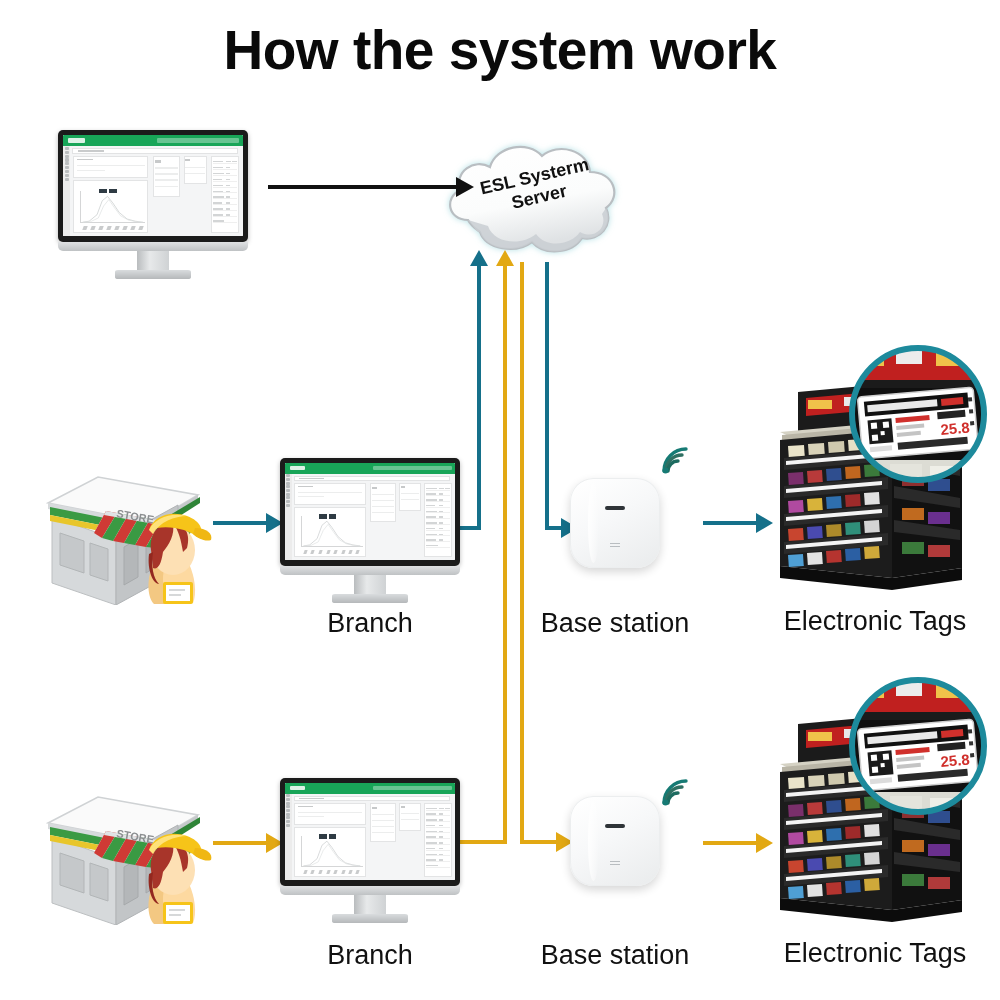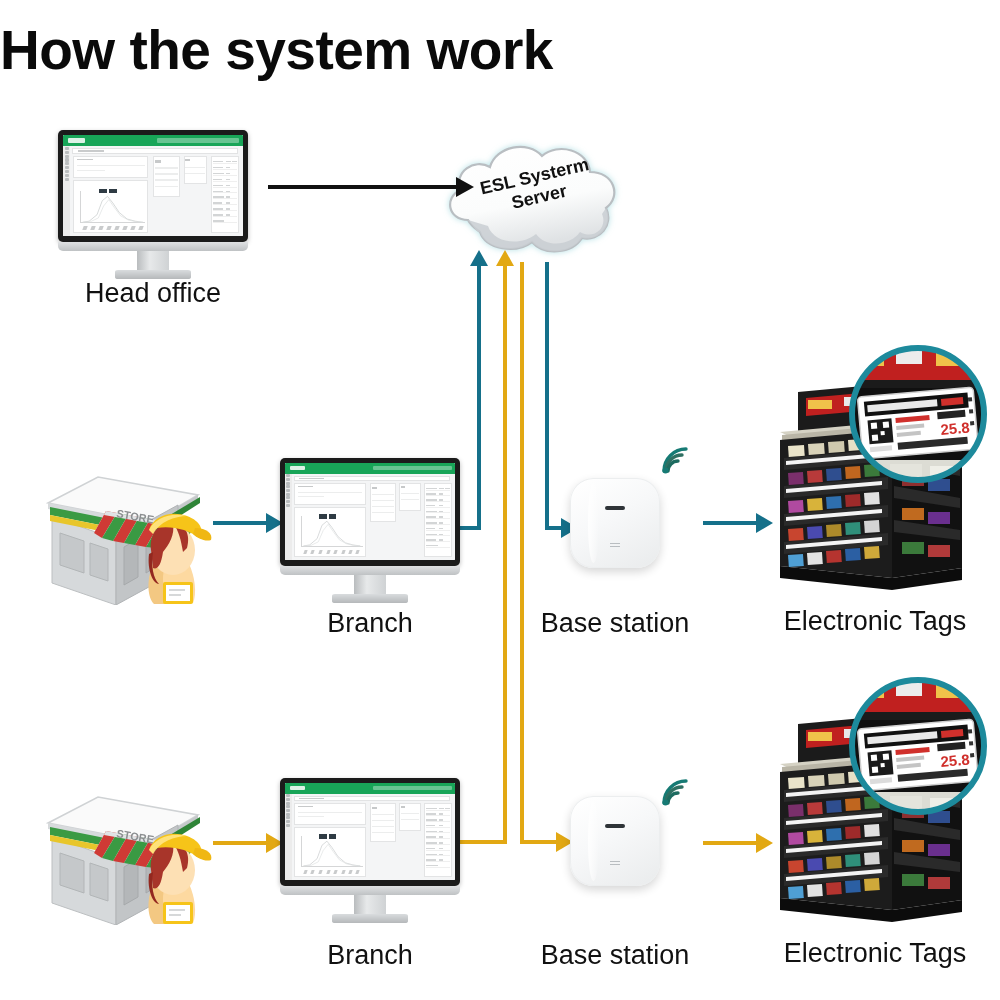--- a/index.html
+++ b/index.html
@@ -7,21 +7,21 @@
     width:1000px;height:1000px;
     background:#ffffff;
     font-family:"Liberation Sans","DejaVu Sans",sans-serif;
     overflow:hidden;position:relative;
   }
   #stage{position:absolute;left:0;top:0;width:1000px;height:1000px;}
   .abs{position:absolute;}
 
   
   #title{
-    left:0;top:20px;width:1000px;text-align:left;
+    left:0;top:20px;width:1000px;text-align:center;
     font-size:55px;font-weight:bold;color:#0a0a0a;
     letter-spacing:-0.5px;line-height:1.1;
     font-family:"Liberation Sans","DejaVu Sans",sans-serif;
   }
 
   
   .caption{
     font-size:27px;color:#111;white-space:nowrap;
     font-family:"Liberation Sans","DejaVu Sans",sans-serif;
     text-align:center;
@@ -213,21 +213,20 @@
                 <span style="left:0;width:48%;"></span>
               </div>
           </div>
         </div>
       </div>
     </div>
     <div class="mon-chinbar" style="left:0;top:112px;width:190px;height:9px;"></div>
     <div class="mon-neck" style="left:79px;top:121px;width:32px;height:22px;"></div>
     <div class="mon-foot" style="left:57px;top:140px;width:76px;height:9px;"></div>
   </div>
-  <div class="abs caption" style="left:38px;top:278px;width:230px;">Head office</div>
 
   <div class="abs" id="cloud-wrap">
     <svg width="200" height="150" viewBox="0 0 200 150">
       <defs>
         <linearGradient id="cgrad" x1="0" y1="0" x2="0.3" y2="1">
           <stop offset="0%" stop-color="#ffffff"></stop>
           <stop offset="62%" stop-color="#fbfcfc"></stop>
           <stop offset="100%" stop-color="#dfe2e4"></stop>
         </linearGradient>
         <filter id="cglow" x="-25%" y="-25%" width="150%" height="150%">

